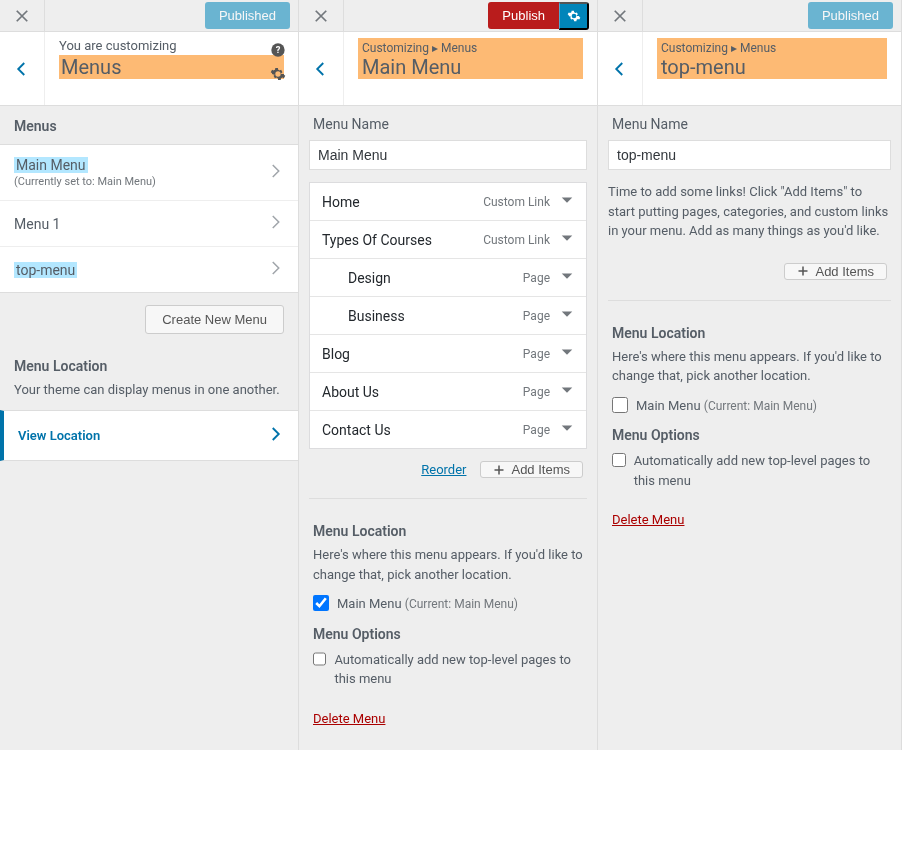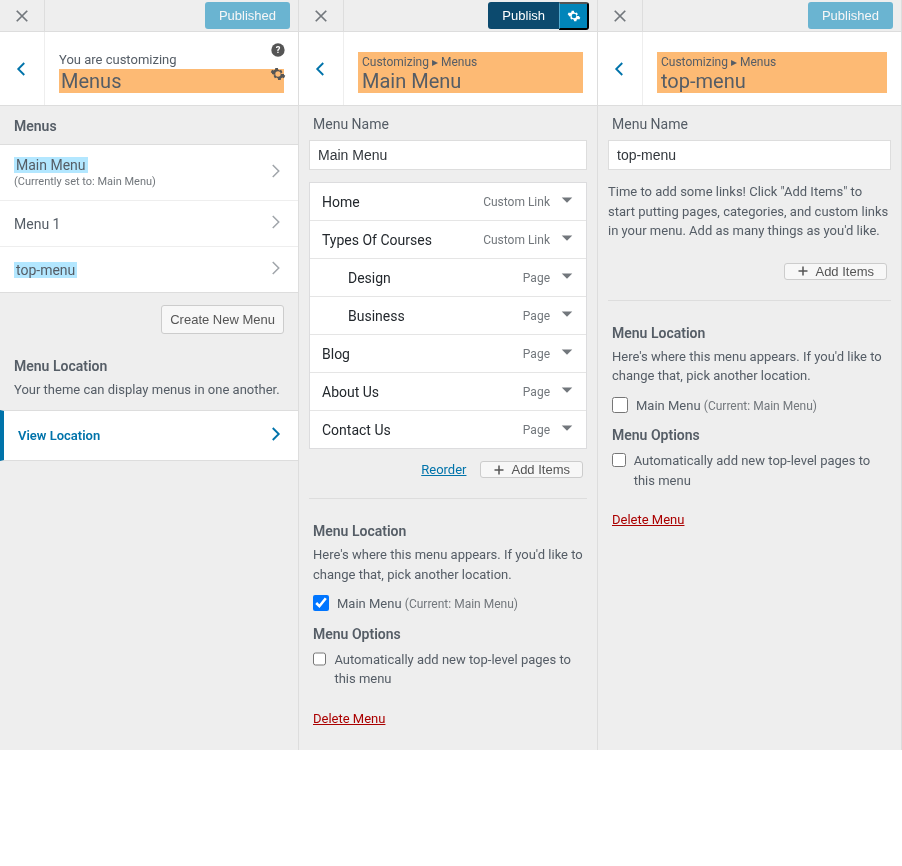--- a/index.html
+++ b/index.html
@@ -10,29 +10,29 @@
 .p2 { width: 299px; }
 .p3 { width: 304px; }
 
 
 .topbar { height: 32px; display: flex; align-items: center; justify-content: space-between; border-bottom: 1px solid #ddd; background: #eee; }
 .close-btn { width: 45px; height: 45px; display: flex; align-items: center; justify-content: center; border-right: 1px solid #ddd; cursor: pointer; color: #72777c; }
 .close-btn svg { width: 14px; height: 14px; }
 .topbar-right { display: flex; align-items: center; gap: 0; padding-right: 8px; }
 .btn { border: none; padding: 6px 14px; font-size: 13px; border-radius: 3px; cursor: pointer; }
 .btn-published { background: #0085ba; color: #fff; opacity: 0.55; cursor: default; }
-.btn-publish { background: #0c4a6e; color: #fff; font-weight: 500; border-radius: 3px 0 0 3px; }
+.btn-publish { background: #b91c1c; color: #fff; font-weight: 500; border-radius: 3px 0 0 3px; }
 .btn-gear { background: #0085ba; color: #fff; width: 30px; height: 28px; display: inline-flex; align-items: center; justify-content: center; border-left: 1px solid rgba(255,255,255,0.3); border-radius: 0 3px 3px 0; }
 .btn-gear svg { width: 14px; height: 14px; }
 
 
 .header { display: flex; align-items: flex-start; background: #fff; border-bottom: 1px solid #ddd; min-height: 74px; }
 .back-btn { width: 45px; align-self: stretch; display: flex; align-items: center; justify-content: center; border-right: 1px solid #eee; cursor: pointer; color: #0073aa; }
 .back-btn svg { width: 18px; height: 18px; }
-.header-body { flex: 1; padding: 20px 14px 12px; display: flex; flex-direction: column; position: relative; }
+.header-body { flex: 1; padding: 6px 14px 12px; display: flex; flex-direction: column; position: relative; }
 .header-icons { position: absolute; right: 12px; top: 10px; display: flex; flex-direction: column; gap: 8px; color: #555; }
 .header-icons svg { width: 16px; height: 16px; cursor: pointer; }
 .customizing-label { font-size: 13px; color: #555d66; }
 .breadcrumb { font-size: 12px; color: #555d66; }
 .highlight { background: #fdba74; display: inline-block; padding: 0 2px; }
 .page-title { font-size: 20px; color: #555d66; font-weight: 400; margin-top: 2px; }
 .selected-label { background: #b3e7ff; padding: 0 2px; }
 
 
 .section-label { font-size: 14px; font-weight: 600; color: #555d66; padding: 12px 14px 10px; background: #eee; border-bottom: 1px solid #ddd; }
@@ -41,21 +41,21 @@
 .menu-list { background: #fff; border-bottom: 1px solid #ddd; }
 .menu-row { display: flex; align-items: center; justify-content: space-between; padding: 12px 14px; border-bottom: 1px solid #eee; cursor: pointer; background: #fff; }
 .menu-row:last-child { border-bottom: none; }
 .menu-row-left { display: flex; flex-direction: column; gap: 2px; }
 .menu-row-title { font-size: 14px; color: #555d66; }
 .menu-row-sub { font-size: 11px; color: #72777c; }
 .chevron { color: #a0a5aa; }
 .chevron svg { width: 18px; height: 18px; }
 
 .footer-btn { display: flex; justify-content: flex-end; padding: 12px 14px; background: #eee; }
-.btn-outlined { background: #f7f7f7; border: 1px solid #ccc; color: #555; padding: 6px 8px; border-radius: 3px; cursor: pointer; font-size: 13px; }
+.btn-outlined { background: #f7f7f7; border: 1px solid #ccc; color: #555; padding: 6px 16px; border-radius: 3px; cursor: pointer; font-size: 13px; }
 
 .section-block { padding: 12px 14px 10px; background: #eee; }
 .section-block .heading { font-size: 14px; font-weight: 600; color: #555d66; margin-bottom: 6px; }
 .section-block .desc { font-size: 13px; color: #555d66; line-height: 1.5; }
 
 .view-location { background: #fff; border-top: 1px solid #ddd; border-bottom: 1px solid #ddd; border-left: 4px solid #0073aa; padding: 14px 14px; display: flex; justify-content: space-between; align-items: center; color: #0073aa; font-weight: 600; cursor: pointer; gap: 10px; }
 .view-location .chevron { color: #0073aa; }
 
 
 .content { background: #eee; padding: 0 10px 20px; }

